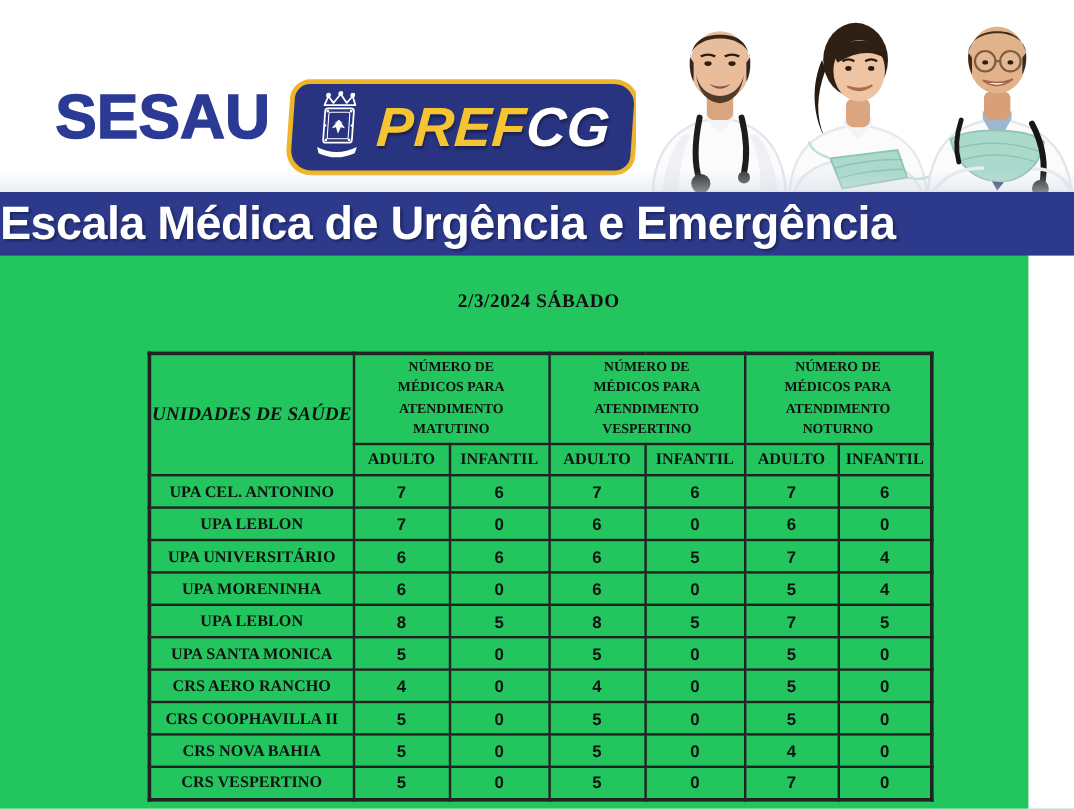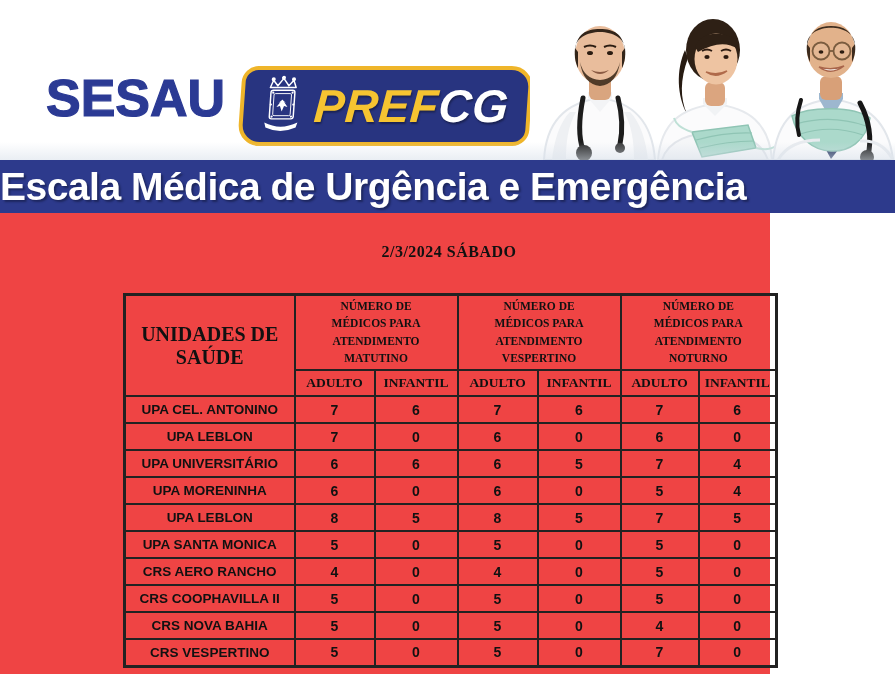--- a/index.html
+++ b/index.html
@@ -3,21 +3,21 @@
 <meta charset="utf-8">
 <style>
   :root{
     --navy:#2b3a94; --badge-navy:#283480; --badge-yellow:#efb52a;
     --pref-yellow:#f6c431; --banner-blue:#2d3a8c; --table-border:#222222;
     --mask-teal:#abd9cb;
   }
   *{margin:0;padding:0;box-sizing:border-box;}
   html,body{width:895px;height:674px;}
   body{font-family:"Liberation Sans",sans-serif;background:#ffffff;overflow:hidden;}
-  .page{position:relative;width:770px;height:674px;background:#ef4444;}
+  .page{position:relative;width:857px;height:674px;background:#22c55e;}
 
   
   .header{position:absolute;left:0;top:0;width:895px;height:160px;background:#ffffff;}
   .sesau{position:absolute;left:46px;top:72px;font-size:52px;font-weight:bold;
          color:var(--navy);-webkit-text-stroke:1.2px var(--navy);letter-spacing:0px;line-height:1;}
   .badge{position:absolute;left:240px;top:66px;width:291px;height:80px;
          background:var(--badge-navy);border:4px solid var(--badge-yellow);
          border-radius:16px 22px 16px 22px;transform:skewX(-4deg);
          display:flex;align-items:center;padding-left:15px;gap:9px;}
   .badge-text{font-style:italic;font-weight:bold;font-size:46px;letter-spacing:0.5px;
@@ -37,25 +37,25 @@
   .date-heading{position:absolute;left:123px;top:243px;width:652px;text-align:center;
                 font-family:"Liberation Serif",serif;font-weight:bold;font-size:16px;
                 letter-spacing:0.5px;color:#111;}
 
   
   .table-wrap{position:absolute;left:123px;top:293px;}
   table{border-collapse:collapse;table-layout:fixed;width:652px;border:3px solid var(--table-border);}
   th,td{border:2px solid var(--table-border);text-align:center;vertical-align:middle;color:#111;}
   col.c-unit{width:170px;} col.c-a1{width:80px;} col.c-i1{width:83px;}
   col.c-a2{width:80px;} col.c-i2{width:83px;} col.c-a3{width:78px;} col.c-i3{width:78px;}
-  .th-corner{font-family:"Liberation Serif",serif;font-size:20px;font-weight:bold;}
+  .th-corner{font-family:"Liberation Serif",serif;font-size:16px;font-weight:bold;font-style:italic;}
   .th-period{height:57px;font-family:"Liberation Serif",serif;font-size:11.5px;font-weight:bold;
              line-height:1.5;padding:2px 24px;}
   .th-sub{height:26px;font-family:"Liberation Serif",serif;font-size:13.5px;font-weight:bold;margin-left:17px;}
-  .td-unit{height:27px;font-family:Liberation Sans, sans-serif;font-size:13.5px;font-weight:bold;padding:0 2px;}
+  .td-unit{height:27px;font-family:Liberation Serif, serif;font-size:13.5px;font-weight:bold;padding:0 2px;}
   .td-val{font-family:"Liberation Sans",sans-serif;font-size:14px;font-weight:bold;}
 </style>
 </head>
 <body>
 
 <div class="page">
 
   <div class="header">
 
     <div class="sesau">SESAU</div>

